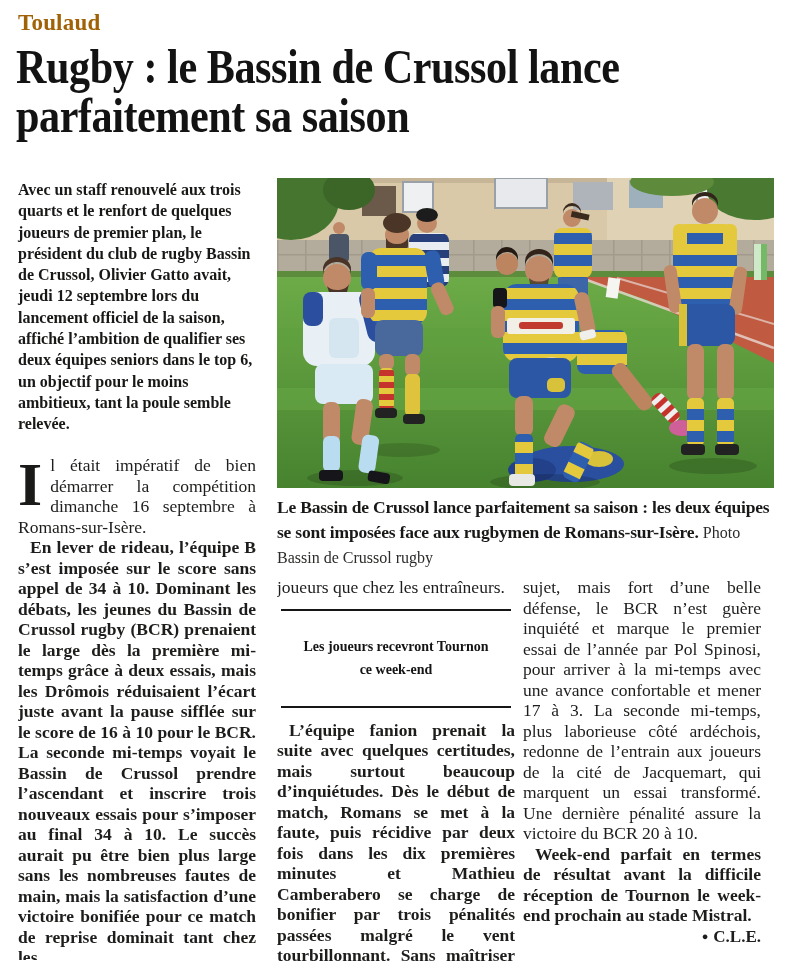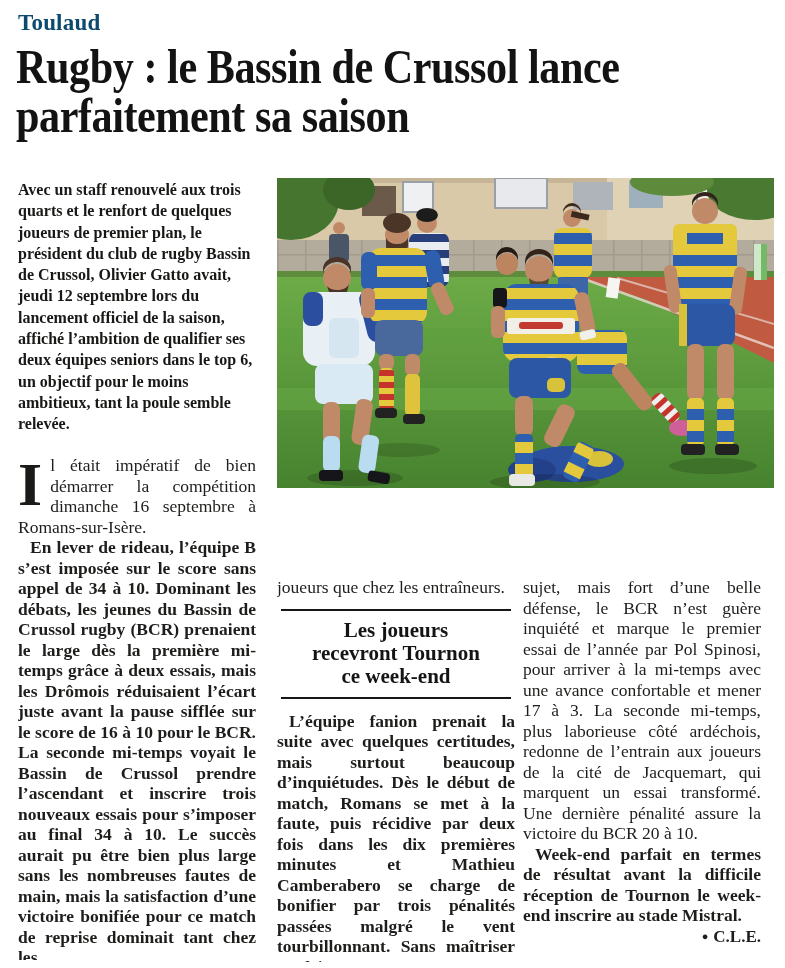--- a/index.html
+++ b/index.html
@@ -2,21 +2,21 @@
 <html><head>
 <meta charset="utf-8">
 <style>
   html,body{margin:0;padding:0;}
   body{
     width:785px;height:968px;position:relative;background:#ffffff;
     font-family:"Liberation Serif", serif;color:#1d1d1b;overflow:hidden;
   }
   .kicker{
     position:absolute;left:18px;top:10px;
-    font-size:23px;font-weight:700;color:#0c4a6e;letter-spacing:.2px;
+    font-size:23px;font-weight:700;color:#a16207;letter-spacing:.2px;
   }
   .headline{
     position:absolute;left:16px;top:42px;width:900px;margin:0;
     font-size:49px;line-height:49px;font-weight:700;color:#131313;
     letter-spacing:-.5px;transform:scaleX(.86);transform-origin:0 0;
   }
   .lede{
     position:absolute;left:18px;top:179px;width:240px;
     font-size:16px;line-height:21.3px;font-weight:700;color:#181816;
   }
@@ -35,21 +35,21 @@
   .caption{
     margin-top:7px;font-size:17.5px;line-height:24.5px;font-weight:700;
     color:#181816;letter-spacing:-.2px;
   }
   .credit{font-weight:400;font-size:16px;letter-spacing:0;color:#2b2b29;}
   .crosshead{
     margin:11px 4px 12px 4px;border-top:2px solid #161616;border-bottom:2px solid #161616;
     padding:8px 0 9px 0;text-align:center;
   }
   .crosshead-inner{
-    max-width:190px;margin:0 auto;font-weight:700;font-size:21px;
+    max-width:190px;margin:16px auto;font-weight:700;font-size:14px;
     line-height:23px;color:#141414;text-align:center;
   }
   .byline{margin-top:3px;font-weight:700;text-align:right;font-size:17px;}
   .byline .bullet{font-size:11px;vertical-align:2px;margin-right:5px;}
 </style>
 </head>
 <body>
 
 <div class="kicker">Toulaud</div>
 <h1 class="headline">Rugby : le Bassin de Crussol lance parfaitement sa saison</h1>
@@ -231,32 +231,36 @@
       <rect x="402" y="126" width="8" height="42" fill="#d8c23a"></rect>
       <rect x="410" y="166" width="17" height="56" rx="7" fill="#c08a68"></rect>
       <rect x="440" y="166" width="17" height="56" rx="7" fill="#c08a68"></rect>
       <rect x="410" y="220" width="17" height="48" rx="5" fill="url(#hoops)"></rect>
       <rect x="440" y="220" width="17" height="48" rx="5" fill="url(#hoops)"></rect>
       <rect x="404" y="266" width="24" height="11" rx="4" fill="#222"></rect>
       <rect x="438" y="266" width="24" height="11" rx="4" fill="#222"></rect>
     </g>
   </svg>
 
+  <div class="caption">
+    <span>Le Bassin de Crussol lance parfaitement sa saison : les deux équipes se sont imposées face aux rugbymen de Romans-sur-Isère.</span>
+    <span class="credit">Photo Bassin de Crussol rugby</span>
+  </div>
 </div>
 
 <div class="col col1">
   <p><span class="dropcap">I</span><span>l était impératif de bien démarrer la compétition dimanche 16 septembre à Romans-sur-Isère.</span></p>
   <p class="ind">En lever de rideau, l’équipe B s’est imposée sur le score sans appel de 34 à 10. Dominant les débats, les jeunes du Bassin de Crussol rugby (BCR) prenaient le large dès la première mi-temps grâce à deux essais, mais les Drômois réduisaient l’écart juste avant la pause sifflée sur le score de 16 à 10 pour le BCR. La seconde mi-temps voyait le Bassin de Crussol prendre l’ascendant et inscrire trois nouveaux essais pour s’imposer au final 34 à 10. Le succès aurait pu être bien plus large sans les nombreuses fautes de main, mais la satisfaction d’une victoire bonifiée pour ce match de reprise dominait tant chez les</p>
 </div>
 
 <div class="col col2">
   <p>joueurs que chez les entraîneurs.</p>
   <div class="crosshead">
     <div class="crosshead-inner">Les joueurs recevront Tournon ce week-end</div>
   </div>
   <p class="ind">L’équipe fanion prenait la suite avec quelques certitudes, mais surtout beaucoup d’inquiétudes. Dès le début de match, Romans se met à la faute, puis récidive par deux fois dans les dix premières minutes et Mathieu Camberabero se charge de bonifier par trois pénalités passées malgré le vent tourbillonnant. Sans maîtriser parfaitement son</p>
 </div>
 
 <div class="col col3">
   <p>sujet, mais fort d’une belle défense, le BCR n’est guère inquiété et marque le premier essai de l’année par Pol Spinosi, pour arriver à la mi-temps avec une avance confortable et mener 17 à 3. La seconde mi-temps, plus laborieuse côté ardéchois, redonne de l’entrain aux joueurs de la cité de Jacquemart, qui marquent un essai transformé. Une dernière pénalité assure la victoire du BCR 20 à 10.</p>
-  <p class="ind">Week-end parfait en termes de résultat avant la difficile réception de Tournon le week-end inscrire au stade Mistral.</p>
+  <p class="ind">Week-end parfait en termes de résultat avant la difficile réception de Tournon le week-end prochain au stade Mistral.</p>
   <p class="byline"><span class="bullet">●</span><span>C.L.E.</span></p>
 </div>
 
 </body></html>

